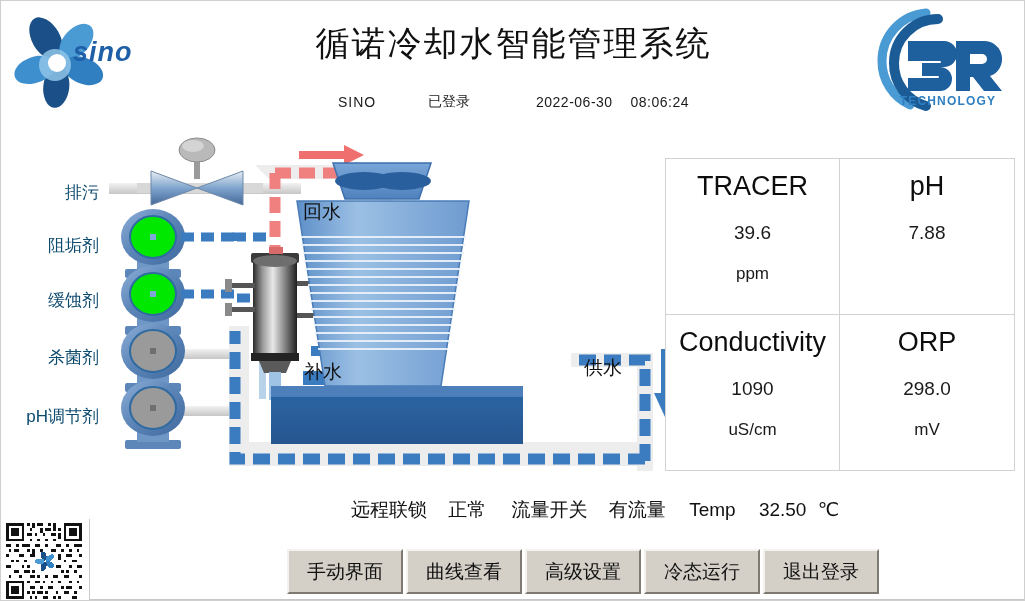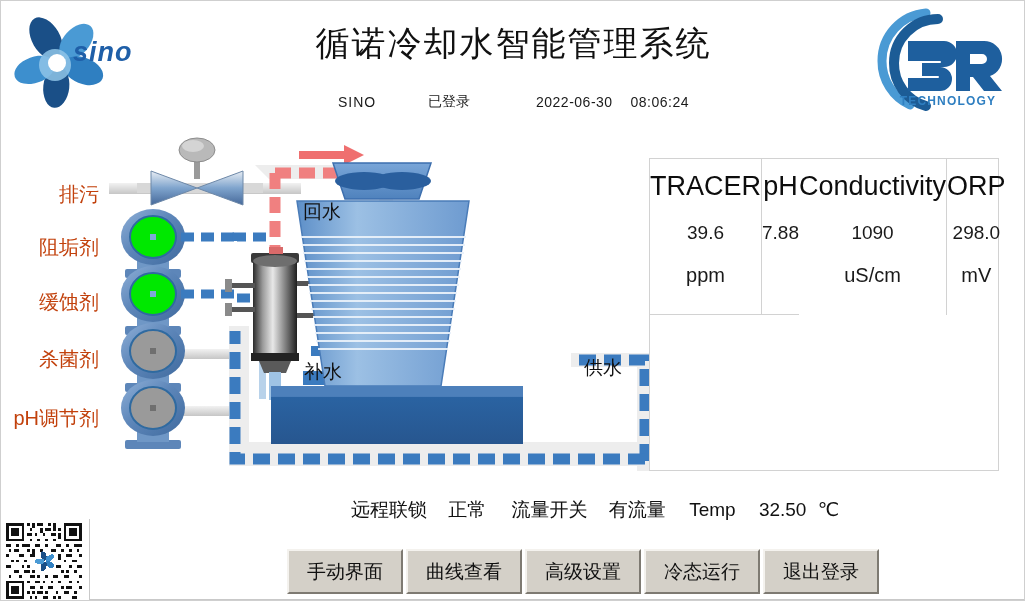--- a/index.html
+++ b/index.html
@@ -65,59 +65,59 @@
 
   #logo-3r {
     position: absolute;
     right: 12px; top: 4px;
     width: 150px; height: 110px;
   }
 
   
   .side-label {
     position: absolute;
-    font-size: 20px;
-    color: #c2410c;
+    font-size: 17px;
+    color: #0c4a6e;
     text-align: right;
     white-space: nowrap;
   }
   .diagram-label {
     position: absolute;
     font-size: 19px;
     color: #111111;
     white-space: nowrap;
     background: transparent;
   }
 
   
   #panel {
     position: absolute;
-    left: 648px; top: 157px;
+    left: 664px; top: 157px;
     width: 350px; height: 313px;
     border: 1px solid #d2d2d2;
     box-sizing: border-box;
     display: grid;
-    grid-template-columns: 1fr 1fr 1fr 1fr;
+    grid-template-columns: 1fr 1fr;
     grid-template-rows: 1fr 1fr;
     background: #ffffff;
   }
   .cell {
     border-right: 1px solid #d2d2d2;
     border-bottom: 1px solid #d2d2d2;
     box-sizing: border-box;
     display: flex;
     flex-direction: column;
     align-items: center;
     padding-top: 12px;
   }
   .cell:nth-child(2), .cell:nth-child(4) { border-right: none; }
   .cell:nth-child(3), .cell:nth-child(4) { border-bottom: none; }
   .cell-name  { font-size: 27px; color: #0d0d0d; margin-bottom: 20px; }
   .cell-value { font-size: 19px; color: #1a1a1a; margin-bottom: 20px; }
-  .cell-unit  { font-size: 20px; color: #1a1a1a; }
+  .cell-unit  { font-size: 17px; color: #1a1a1a; }
 
   
   #statusbar {
     position: absolute;
     left: 350px; top: 496px;
     width: 660px; height: 32px;
     font-size: 19px;
     color: #111111;
     white-space: nowrap;
   }

